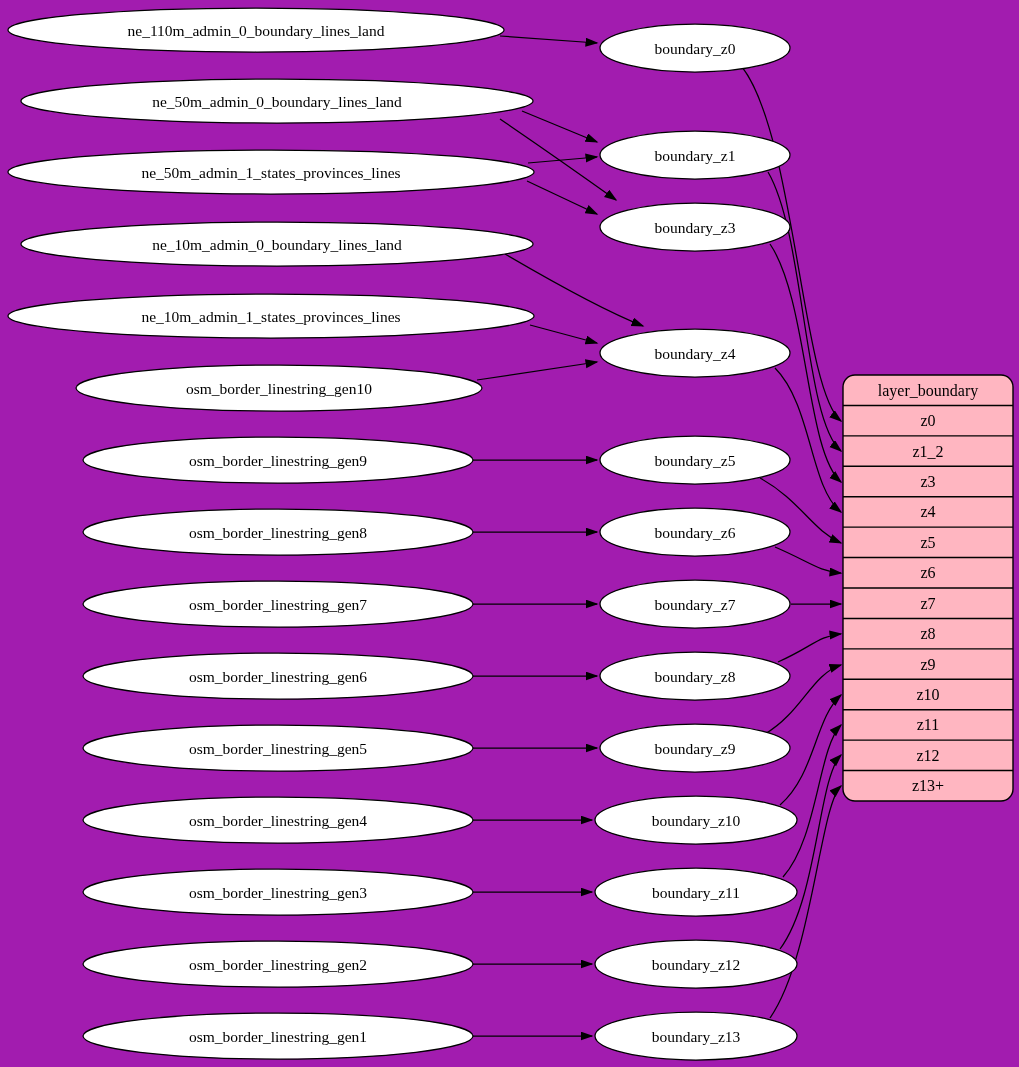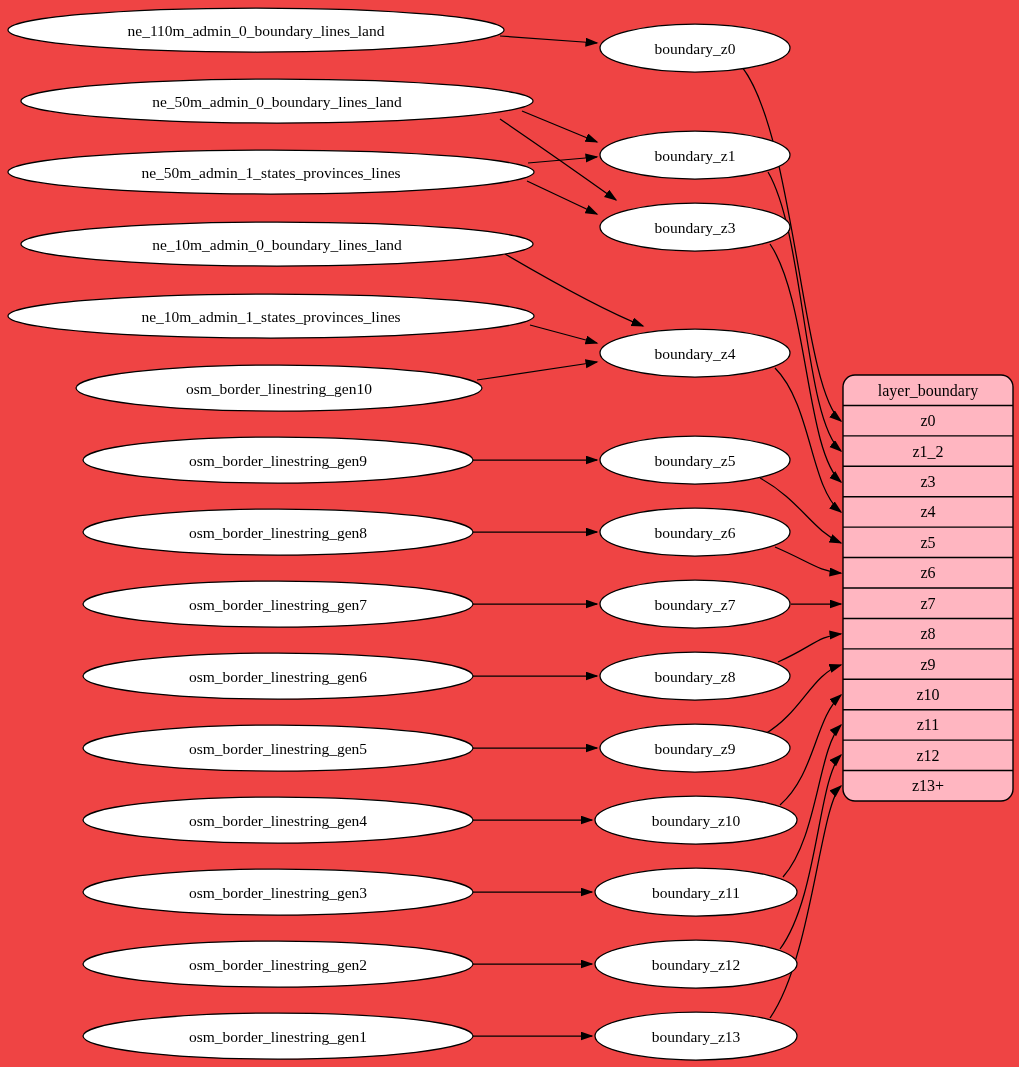--- a/index.html
+++ b/index.html
@@ -4,21 +4,21 @@
 <title></title>
 <style>
   html, body {
     margin: 0;
     padding: 0;
     background: #ffffff;
   }
   .canvas-wrap {
     width: 1019px;
     height: 1067px;
-    background: #ef4444;
+    background: #a21caf;
     position: relative;
     overflow: hidden;
   }
   svg text {
     font-family: "Liberation Serif", "DejaVu Serif", serif;
     font-size: 15.5px;
     fill: #000000;
   }
   svg .record-text {
     font-size: 16px;

